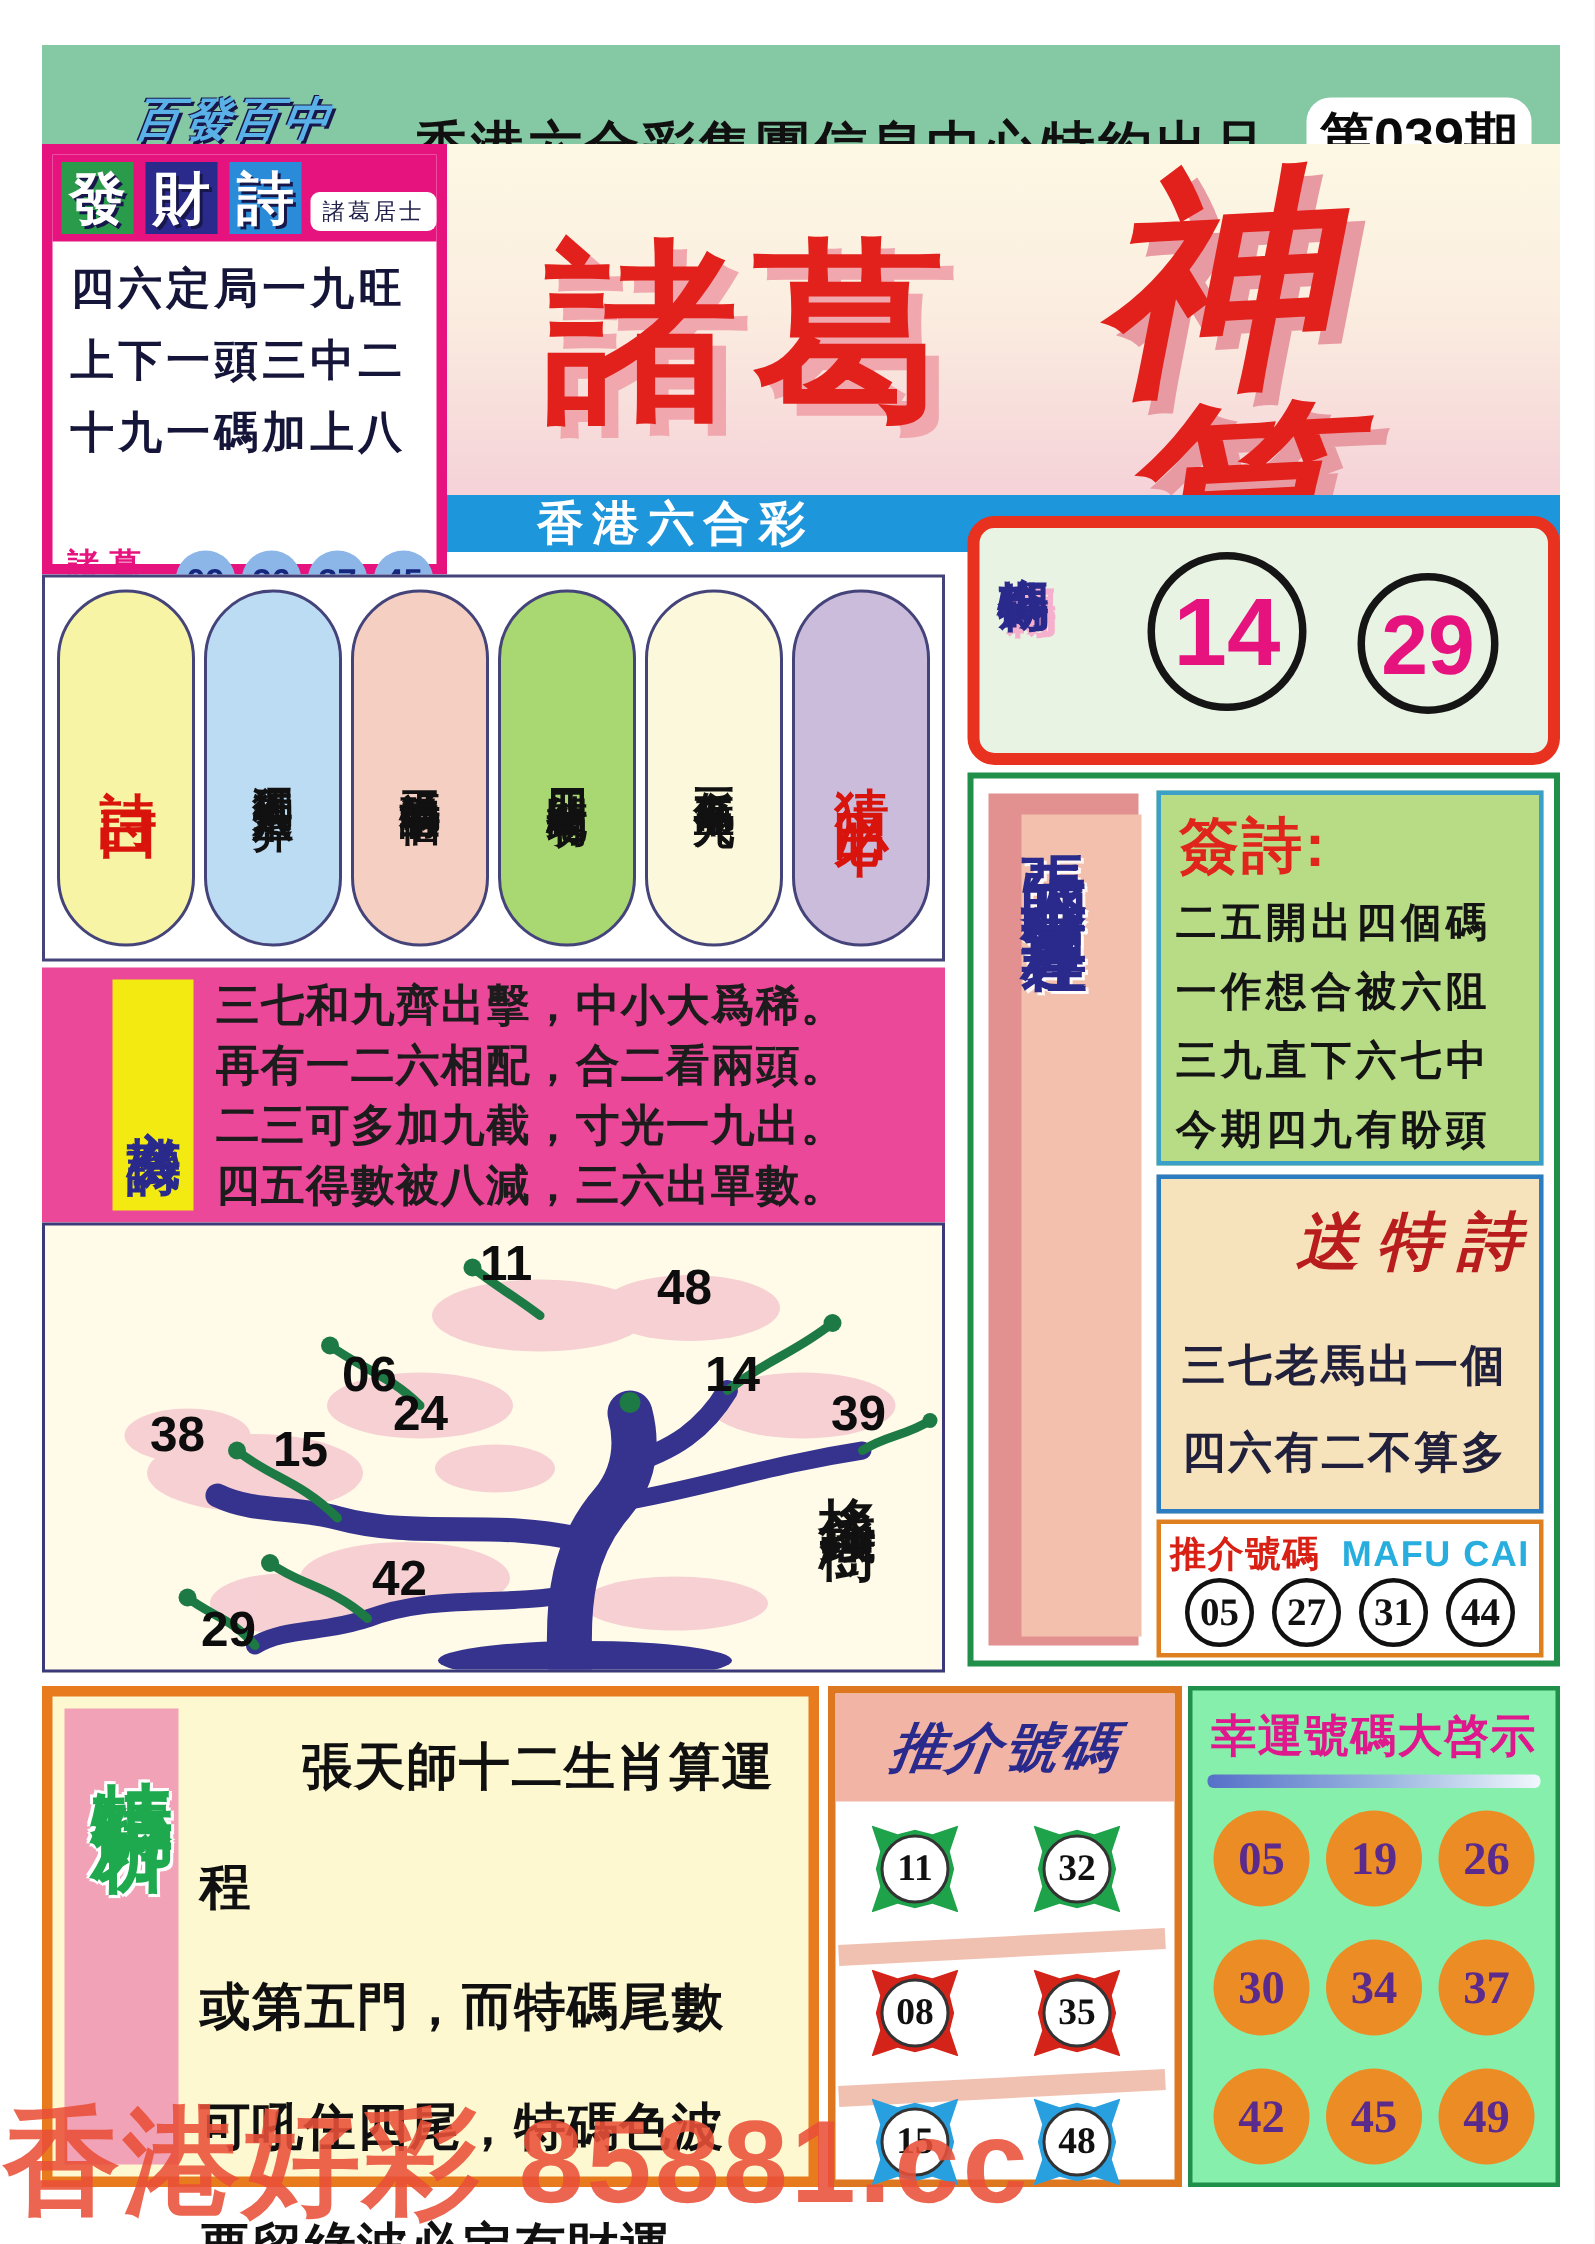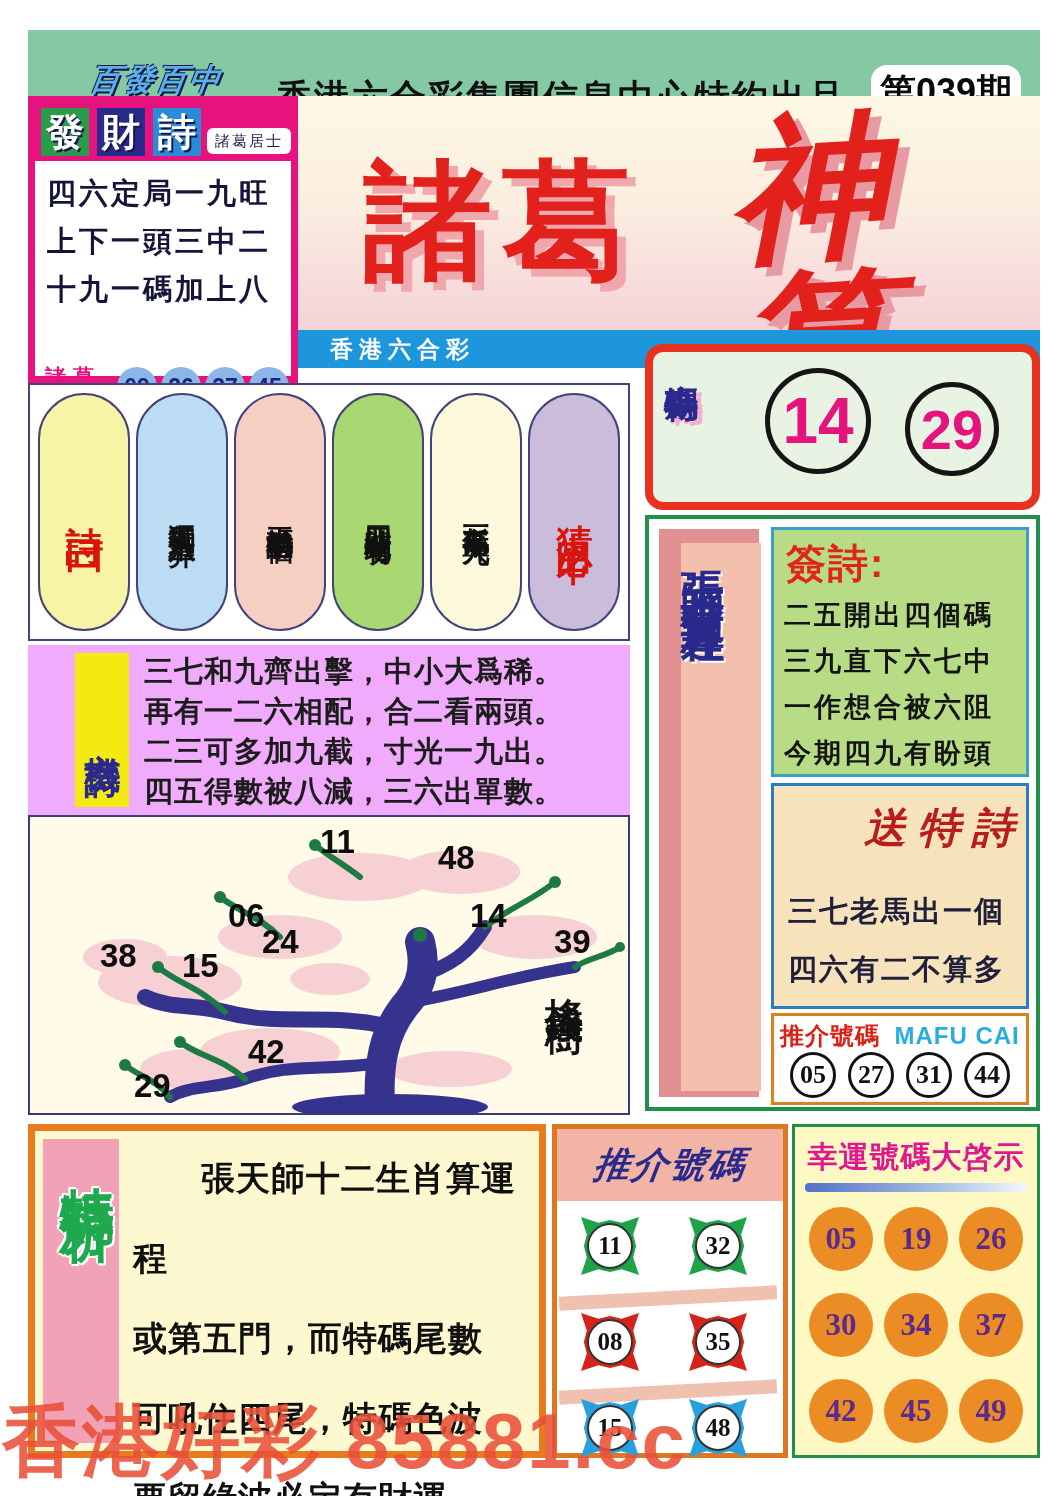--- a/index.html
+++ b/index.html
@@ -37,21 +37,21 @@
         display:flex;align-items:center;justify-content:center;color:#16267c;font-weight:bold;font-size:23px;}
 
   
   .masthead{left:298px;top:96px;width:742px;height:234px;
             background:linear-gradient(180deg,#fdf8e4 0%,#fbeee0 45%,#f5d2d8 100%);}
   .mh1{left:66px;top:62px;font-size:128px;font-weight:bold;color:#e2211c;letter-spacing:10px;line-height:1;
        font-family:"Liberation Serif","DejaVu Serif",serif;text-shadow:9px 8px 0 #f0a8ae;}
   .mh2{left:436px;top:12px;font-size:156px;font-weight:bold;font-style:italic;color:#e2211c;line-height:1;
        font-family:"Liberation Serif","DejaVu Serif",serif;text-shadow:10px 9px 0 #e89aa2;transform:rotate(-3deg);}
   .bluebar{left:298px;top:330px;width:742px;height:38px;background:#1e96dc;}
-  .bluebar span{display:block;margin-left:32px;line-height:38px;color:#ffffff;font-size:23px;font-weight:bold;letter-spacing:6px;}
+  .bluebar span{display:block;margin-left:60px;line-height:38px;color:#ffffff;font-size:31px;font-weight:bold;letter-spacing:6px;}
 
   
   .special{left:645px;top:344px;width:395px;height:166px;background:#e9f3e3;border:8px solid #e8311f;border-radius:18px;}
   .special-label{position:absolute;left:10px;top:6px;height:142px;font-size:34px;font-weight:bold;color:#2a2a8c;
                  letter-spacing:1px;text-shadow:5px 4px 0 #f4b0cc;line-height:1.05;}
   .sp-circle{position:absolute;border:5px solid #151515;border-radius:50%;display:flex;align-items:center;justify-content:center;
              color:#e6127e;font-weight:bold;background:transparent;}
   .sp1{left:112px;top:16px;width:106px;height:106px;font-size:64px;}
   .sp2{left:252px;top:30px;width:94px;height:94px;font-size:56px;}
 
@@ -61,21 +61,21 @@
         display:flex;align-items:center;justify-content:center;}
   .pill span{font-size:27px;color:#111;letter-spacing:2px;font-family:"Liberation Serif","DejaVu Serif",serif;font-weight:bold;}
   .pill.p0{left:8px;background:#f8f4a6;} .pill.p0 span{color:#d8140c;font-size:38px;letter-spacing:16px;}
   .pill.p1{left:106px;background:#bcdcf4;}
   .pill.p2{left:204px;background:#f4cfc2;}
   .pill.p3{left:302px;background:#a9d873;}
   .pill.p4{left:400px;background:#fbf8dc;}
   .pill.p5{left:498px;background:#cbbcdc;} .pill.p5 span{color:#d8140c;font-size:36px;letter-spacing:8px;}
 
   
-  .xuanji{left:28px;top:645px;width:602px;height:170px;background:#f0abfc;}
+  .xuanji{left:28px;top:645px;width:602px;height:170px;background:#ec4899;}
   .xj-label{position:absolute;left:47px;top:8px;width:54px;height:154px;background:#f2ea10;
             display:flex;align-items:center;justify-content:center;}
   .xj-label span{font-size:36px;font-weight:bold;color:#2a2a8c;letter-spacing:4px;}
   .xj-lines{position:absolute;left:116px;top:6px;font-size:29px;font-weight:bold;color:#1c1c1c;line-height:40px;letter-spacing:1px;}
 
   
   .treebox{left:28px;top:815px;width:602px;height:300px;background:#fffbe8;border:2px solid #3a3a7a;}
   .treebox svg{position:absolute;left:0;top:0;}
   .tnum{position:absolute;font-size:33px;font-weight:bold;color:#0d0d0d;font-family:"Liberation Sans",sans-serif;}
   .tree-label{position:absolute;left:508px;top:150px;height:146px;font-size:38px;font-weight:bold;color:#111;
@@ -121,21 +121,21 @@
                 font-family:"Liberation Serif","DejaVu Serif",serif;}
   .sh-div{position:absolute;left:2px;width:218px;height:14px;background:#f0c0b0;transform:rotate(-3deg);}
   .shield{position:absolute;width:58px;height:58px;display:flex;align-items:center;justify-content:center;}
   .shield .bg{position:absolute;left:0;top:0;width:58px;height:58px;
       clip-path:polygon(0 0,30% 10%,50% 5%,70% 10%,100% 0,90% 30%,95% 50%,90% 70%,100% 100%,70% 90%,50% 95%,30% 90%,0 100%,10% 70%,5% 50%,10% 30%);}
   .shield .num{position:relative;width:46px;height:46px;background:#fff;border:2px solid #333;border-radius:50%;
       display:flex;align-items:center;justify-content:center;font-size:25px;font-weight:bold;color:#111;
       font-family:"Liberation Serif","DejaVu Serif",serif;}
   .sg .bg{background:#1fa34a;} .sr .bg{background:#d42318;} .sb .bg{background:#28a0e0;}
 
-  .lucky{left:792px;top:1124px;width:248px;height:334px;background:#fef9c3;border:3px solid #1f8f4a;}
+  .lucky{left:792px;top:1124px;width:248px;height:334px;background:#86efac;border:3px solid #1f8f4a;}
   .lk-title{position:absolute;left:0;top:10px;width:100%;text-align:center;font-size:30px;font-weight:bold;color:#e0188e;letter-spacing:1px;}
   .lk-bar{position:absolute;left:10px;top:56px;width:222px;height:9px;border-radius:4px;
           background:linear-gradient(90deg,#5570c8 0%,#9db8e0 55%,#f2f7fd 100%);}
   .lk-circle{position:absolute;width:64px;height:64px;border-radius:50%;background:#ec8c24;
              display:flex;align-items:center;justify-content:center;font-size:31px;font-weight:bold;color:#5a2a8c;
              font-family:"Liberation Serif","DejaVu Serif",serif;}
 
   .watermark{left:2px;top:1390px;font-size:78px;font-weight:bold;color:#ea5038;opacity:.88;letter-spacing:2px;white-space:nowrap;z-index:50;}
 </style>
 </head>
@@ -276,22 +276,22 @@
 
   <div class="abs zodiac">
     <div class="zstrip-back"></div>
     <div class="zstrip-front"></div>
     <div class="ztitle vtext">張天師十二生肖算運程</div>
 
     <div class="qianshi">
       <div class="qs-title">簽詩:</div>
       <div class="qs-lines">
         <div>二五開出四個碼</div>
+        <div>一作想合被六阻</div>
         <div>三九直下六七中</div>
-        <div>一作想合被六阻</div>
         <div>今期四九有盼頭</div>
       </div>
     </div>
 
     <div class="songte">
       <div class="st-title">送特詩</div>
       <div class="st-lines">
         <div>三七老馬出一個</div>
         <div>四六有二不算多</div>
       </div>

